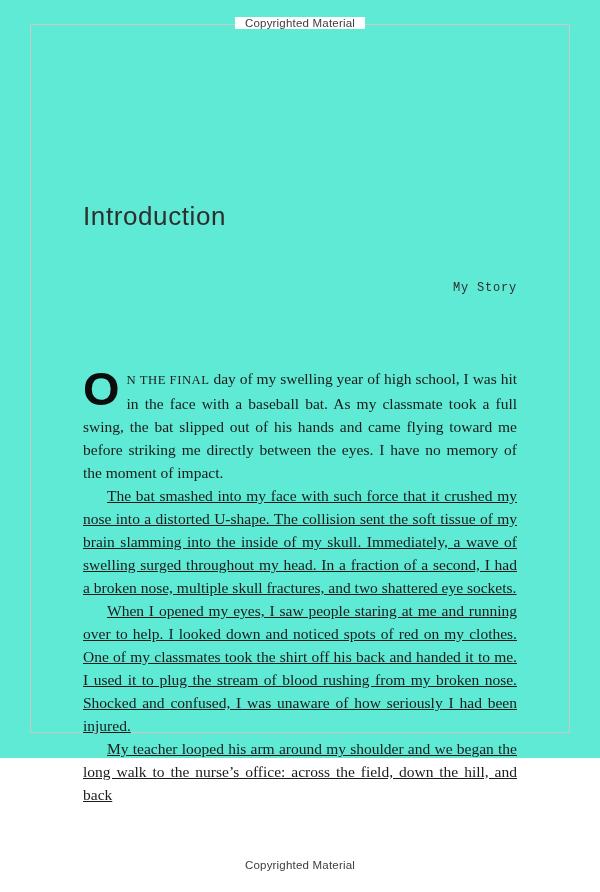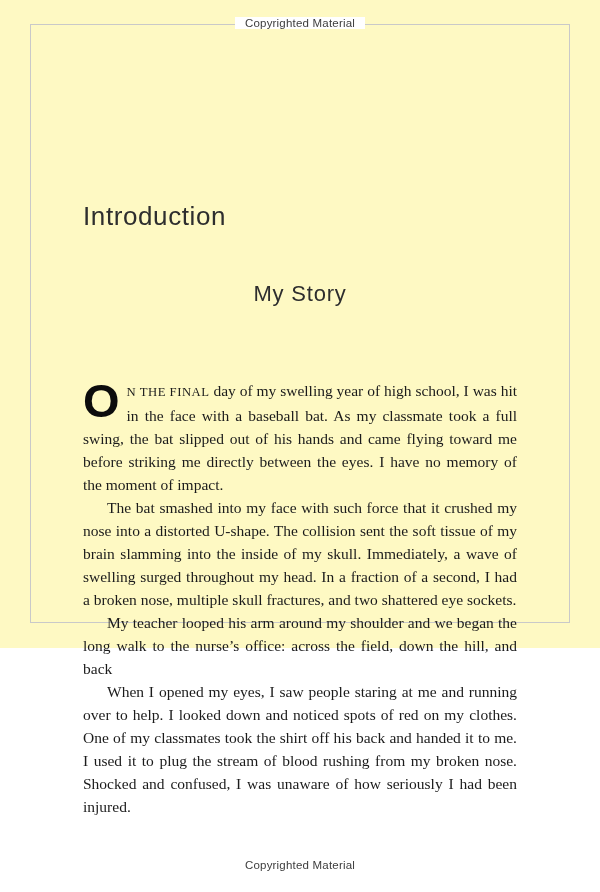--- a/index.html
+++ b/index.html
@@ -6,22 +6,22 @@
     margin: 0;
     padding: 0;
     width: 600px;
     height: 892px;
     background: #ffffff;
     overflow: hidden;
   }
   .page {
     position: relative;
     width: 600px;
-    height: 648px;
-    background: #fef9c3;
+    height: 758px;
+    background: #5eead4;
     font-family: "Liberation Serif", serif;
     color: #1b1b1b;
   }
   
   .scan-border {
     position: absolute;
     left: 30px;
     right: 30px;
     top: 24px;
     bottom: 25px;
@@ -54,39 +54,40 @@
   .chapter-title {
     margin: 201px 0 0 0;
     font-family: "Liberation Sans", sans-serif;
     font-weight: 500;
     font-size: 26px;
     letter-spacing: 0.6px;
     color: #2e2e2e;
   }
   .chapter-subtitle {
     margin: 49px 0 0 0;
-    text-align: center;
-    font-family: Liberation Sans, sans-serif;
+    text-align: right;
+    font-family: Liberation Mono, monospace;
     font-weight: 500;
-    font-size: 22px;
+    font-size: 12px;
     letter-spacing: 0.8px;
     color: #2e2e2e;
   }
   .body-text {
     margin-top: 72px;
     font-size: 15.5px;
     line-height: 23px;
     text-align: justify;
     color: #1b1b1b;
   }
   .body-text p {
     margin: 0;
   }
   .body-text p.indent {
     text-indent: 24px;
+    text-decoration: underline;
   }
   .drop-cap {
     float: left;
     font-family: "Liberation Sans", sans-serif;
     font-weight: 700;
     font-size: 47px;
     line-height: 38px;
     padding-top: 3px;
     margin-right: 7px;
     color: #0c0c0c;
@@ -109,22 +110,22 @@
 
   <div class="content">
     <h1 class="chapter-title">Introduction</h1>
     <h2 class="chapter-subtitle">My Story</h2>
 
     <div class="body-text">
       <p class="first-para">
         <span class="drop-cap">O</span><span class="small-caps">N THE FINAL</span><span> day of my swelling year of high school, I was hit in the face with a baseball bat. As my classmate took a full swing, the bat slipped out of his hands and came flying toward me before striking me directly between the eyes. I have no memory of the moment of impact.</span>
       </p>
       <p class="indent">The bat smashed into my face with such force that it crushed my nose into a distorted U-shape. The collision sent the soft tissue of my brain slamming into the inside of my skull. Immediately, a wave of swelling surged throughout my head. In a fraction of a second, I had a broken nose, multiple skull fractures, and two shattered eye sockets.</p>
+      <p class="indent">When I opened my eyes, I saw people staring at me and running over to help. I looked down and noticed spots of red on my clothes. One of my classmates took the shirt off his back and handed it to me. I used it to plug the stream of blood rushing from my broken nose. Shocked and confused, I was unaware of how seriously I had been injured.</p>
       <p class="indent">My teacher looped his arm around my shoulder and we began the long walk to the nurse’s office: across the field, down the hill, and back</p>
-      <p class="indent">When I opened my eyes, I saw people staring at me and running over to help. I looked down and noticed spots of red on my clothes. One of my classmates took the shirt off his back and handed it to me. I used it to plug the stream of blood rushing from my broken nose. Shocked and confused, I was unaware of how seriously I had been injured.</p>
     </div>
   </div>
 
   <div class="copyright bottom">
     <span>Copyrighted Material</span>
   </div>
 
 </div>
 
 </body></html>

